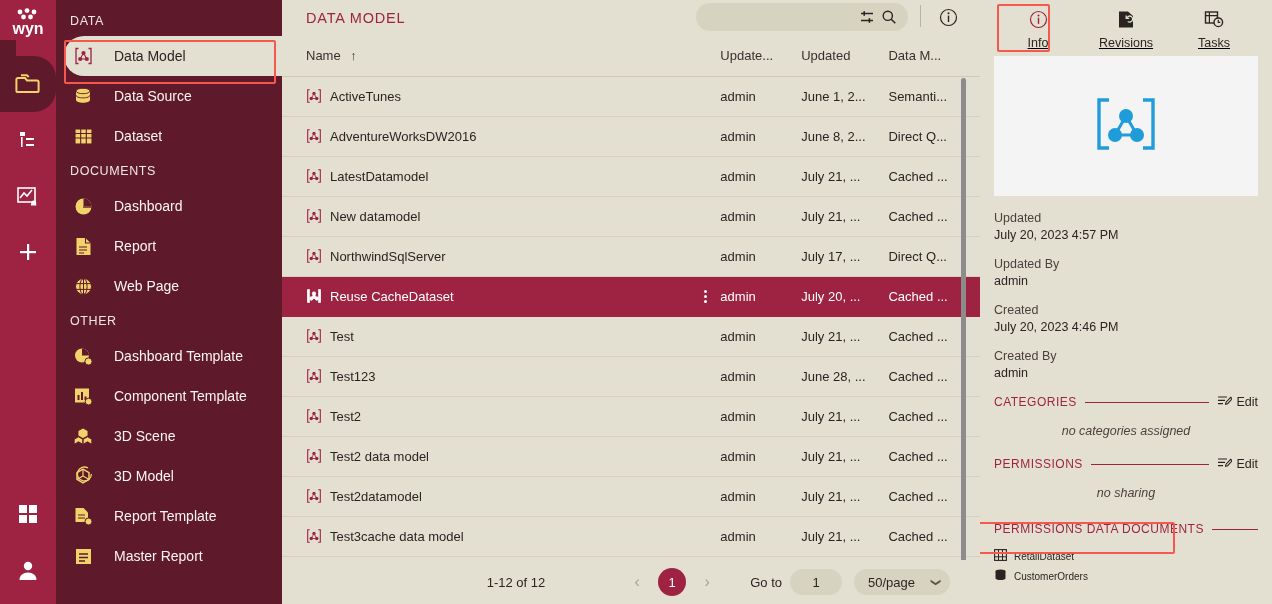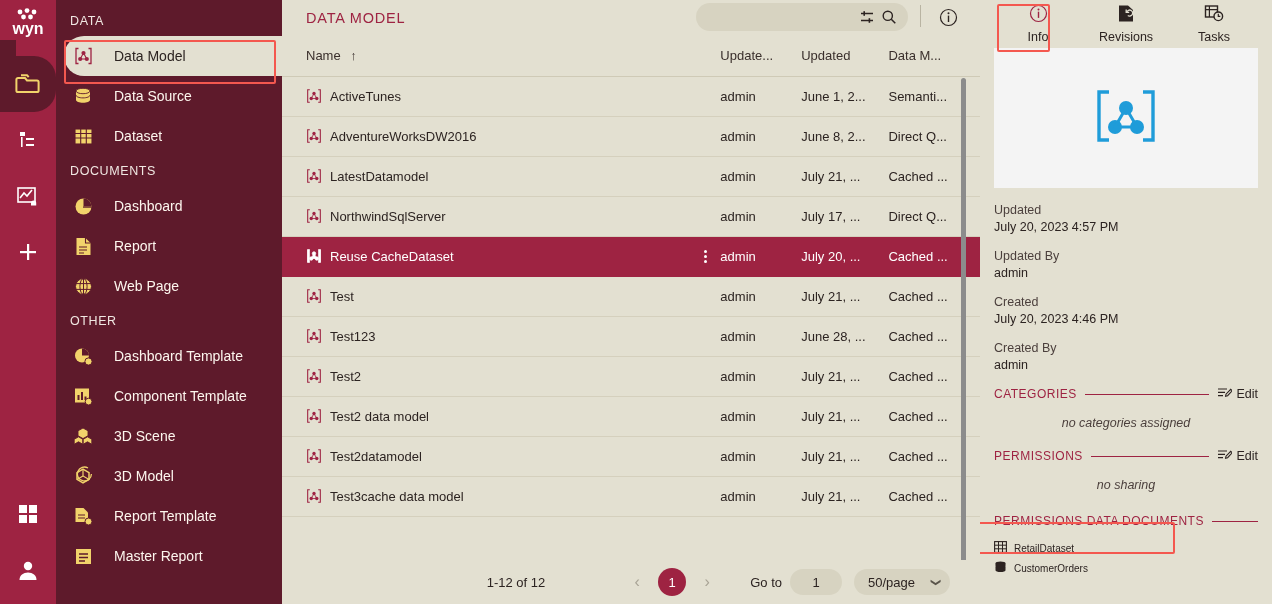--- a/index.html
+++ b/index.html
@@ -236,22 +236,23 @@
   .rightpanel {
     width: 292px; height: 604px;
     flex: 0 0 292px;
     background: #e3e0d1;
     position: relative;
     padding: 0 14px;
     overflow: hidden;
   }
   .rp-tabs {
     display: flex;
-    height: 48px;
-    align-items: flex-start;
+    height: 56px;
+    align-items: center;
+    text-decoration: underline;
   }
   .rp-tab {
     flex: 1 1 0;
     display: flex; flex-direction: column; align-items: center;
     gap: 3px;
     cursor: pointer;
     padding-top: 4px;
     position: relative;
   }
   .rp-tab-label { font-size: 12.5px; color: #2c2321; }
@@ -636,20 +637,40 @@
                 <span class="cellflex">
                   <span>
                     <svg class="doc-icon-sm" viewBox="0 0 19 18">
                       <path d="M4.5 1.5H2v15h2.5M14.5 1.5H17v15h-2.5" fill="none" stroke="#9e2342" stroke-width="1.3"></path>
                       <circle cx="9.5" cy="6" r="2" fill="#9e2342"></circle>
                       <circle cx="6.2" cy="12" r="2" fill="#9e2342"></circle>
                       <circle cx="12.8" cy="12" r="2" fill="#9e2342"></circle>
                       <path d="M9.5 6L6.2 12h6.6z" fill="none" stroke="#9e2342" stroke-width="1"></path>
                     </svg>
                   </span>
+                  <span>New datamodel</span>
+                </span>
+              </td>
+              <td class="col-kebab"></td>
+              <td class="col-updatedby">admin</td>
+              <td class="col-updated">July 21, ...</td>
+              <td class="col-datam">Cached ...</td>
+            </tr>
+            <tr class="row">
+              <td class="col-name">
+                <span class="cellflex">
+                  <span>
+                    <svg class="doc-icon-sm" viewBox="0 0 19 18">
+                      <path d="M4.5 1.5H2v15h2.5M14.5 1.5H17v15h-2.5" fill="none" stroke="#9e2342" stroke-width="1.3"></path>
+                      <circle cx="9.5" cy="6" r="2" fill="#9e2342"></circle>
+                      <circle cx="6.2" cy="12" r="2" fill="#9e2342"></circle>
+                      <circle cx="12.8" cy="12" r="2" fill="#9e2342"></circle>
+                      <path d="M9.5 6L6.2 12h6.6z" fill="none" stroke="#9e2342" stroke-width="1"></path>
+                    </svg>
+                  </span>
                   <span>NorthwindSqlServer</span>
                 </span>
               </td>
               <td class="col-kebab"></td>
               <td class="col-updatedby">admin</td>
               <td class="col-updated">July 17, ...</td>
               <td class="col-datam">Direct Q...</td>
             </tr>
             <tr class="row selected">
               <td class="col-name">

